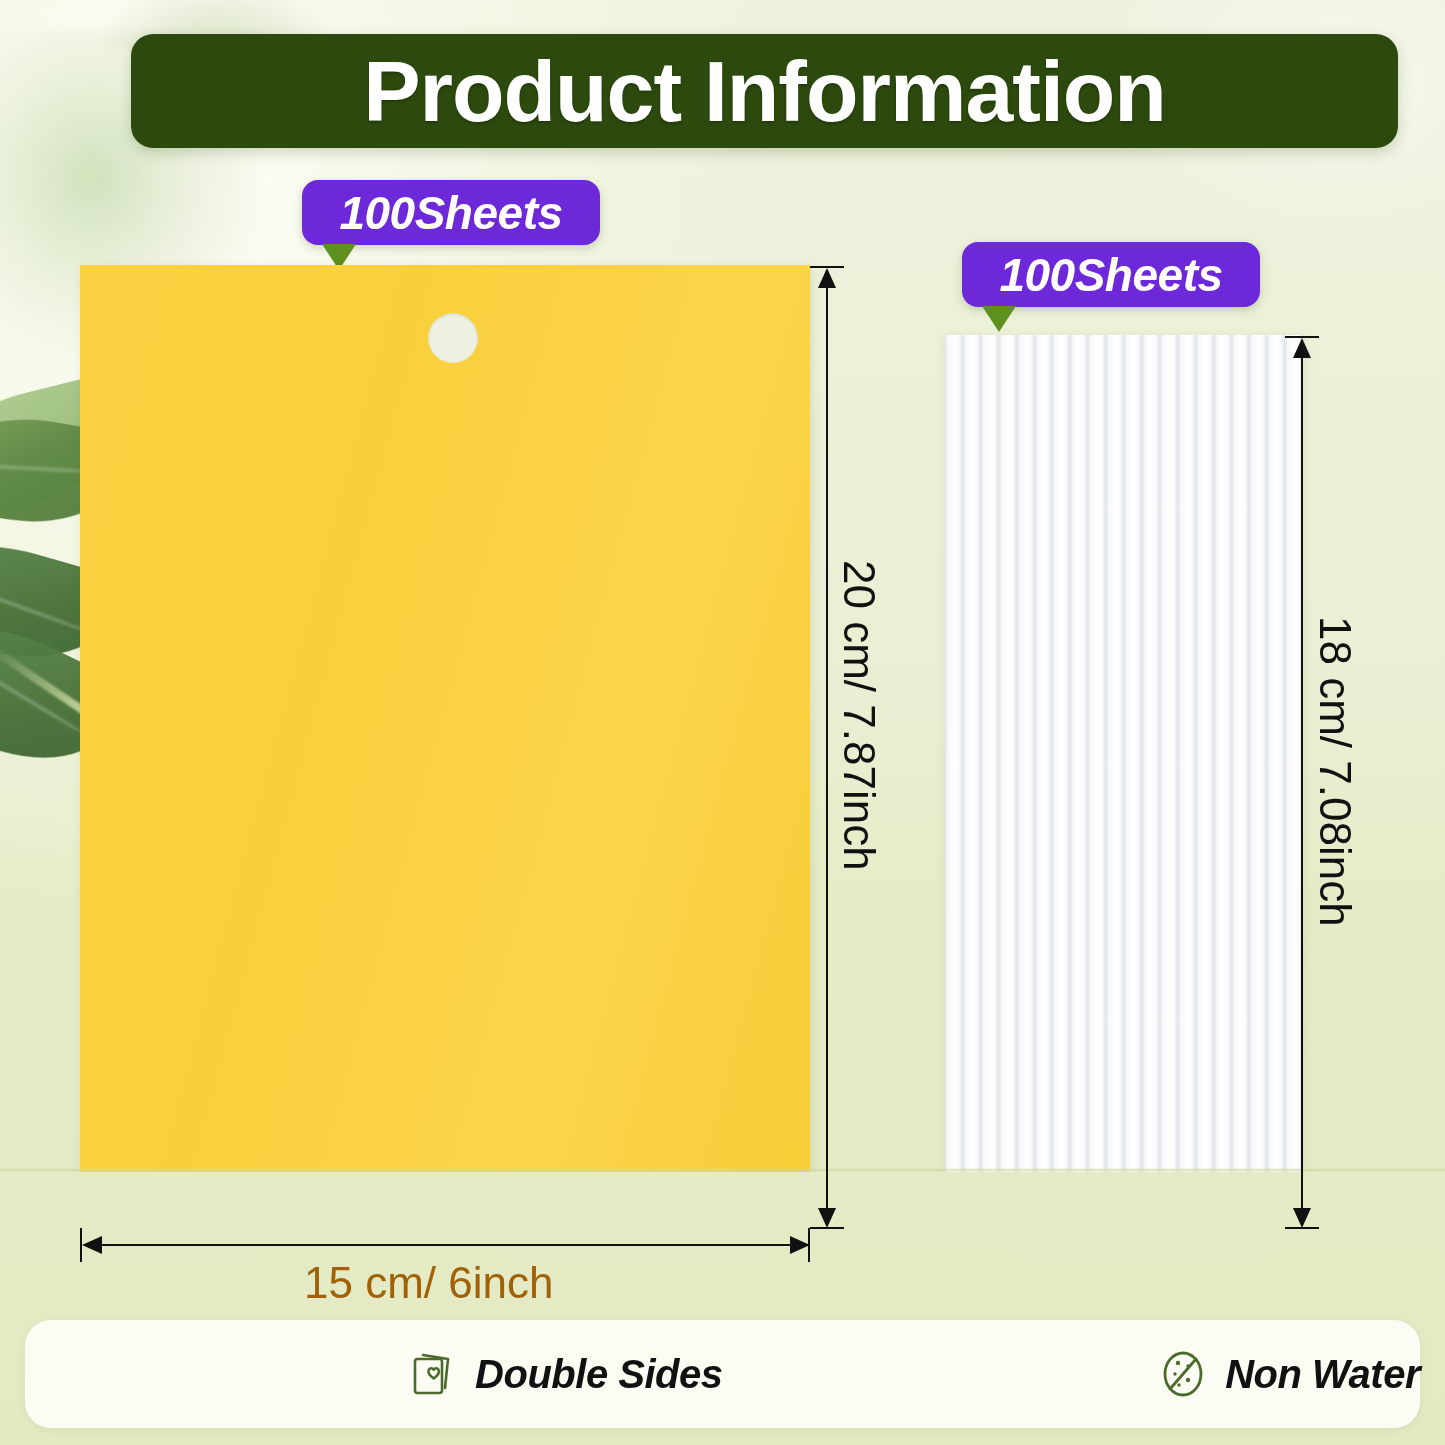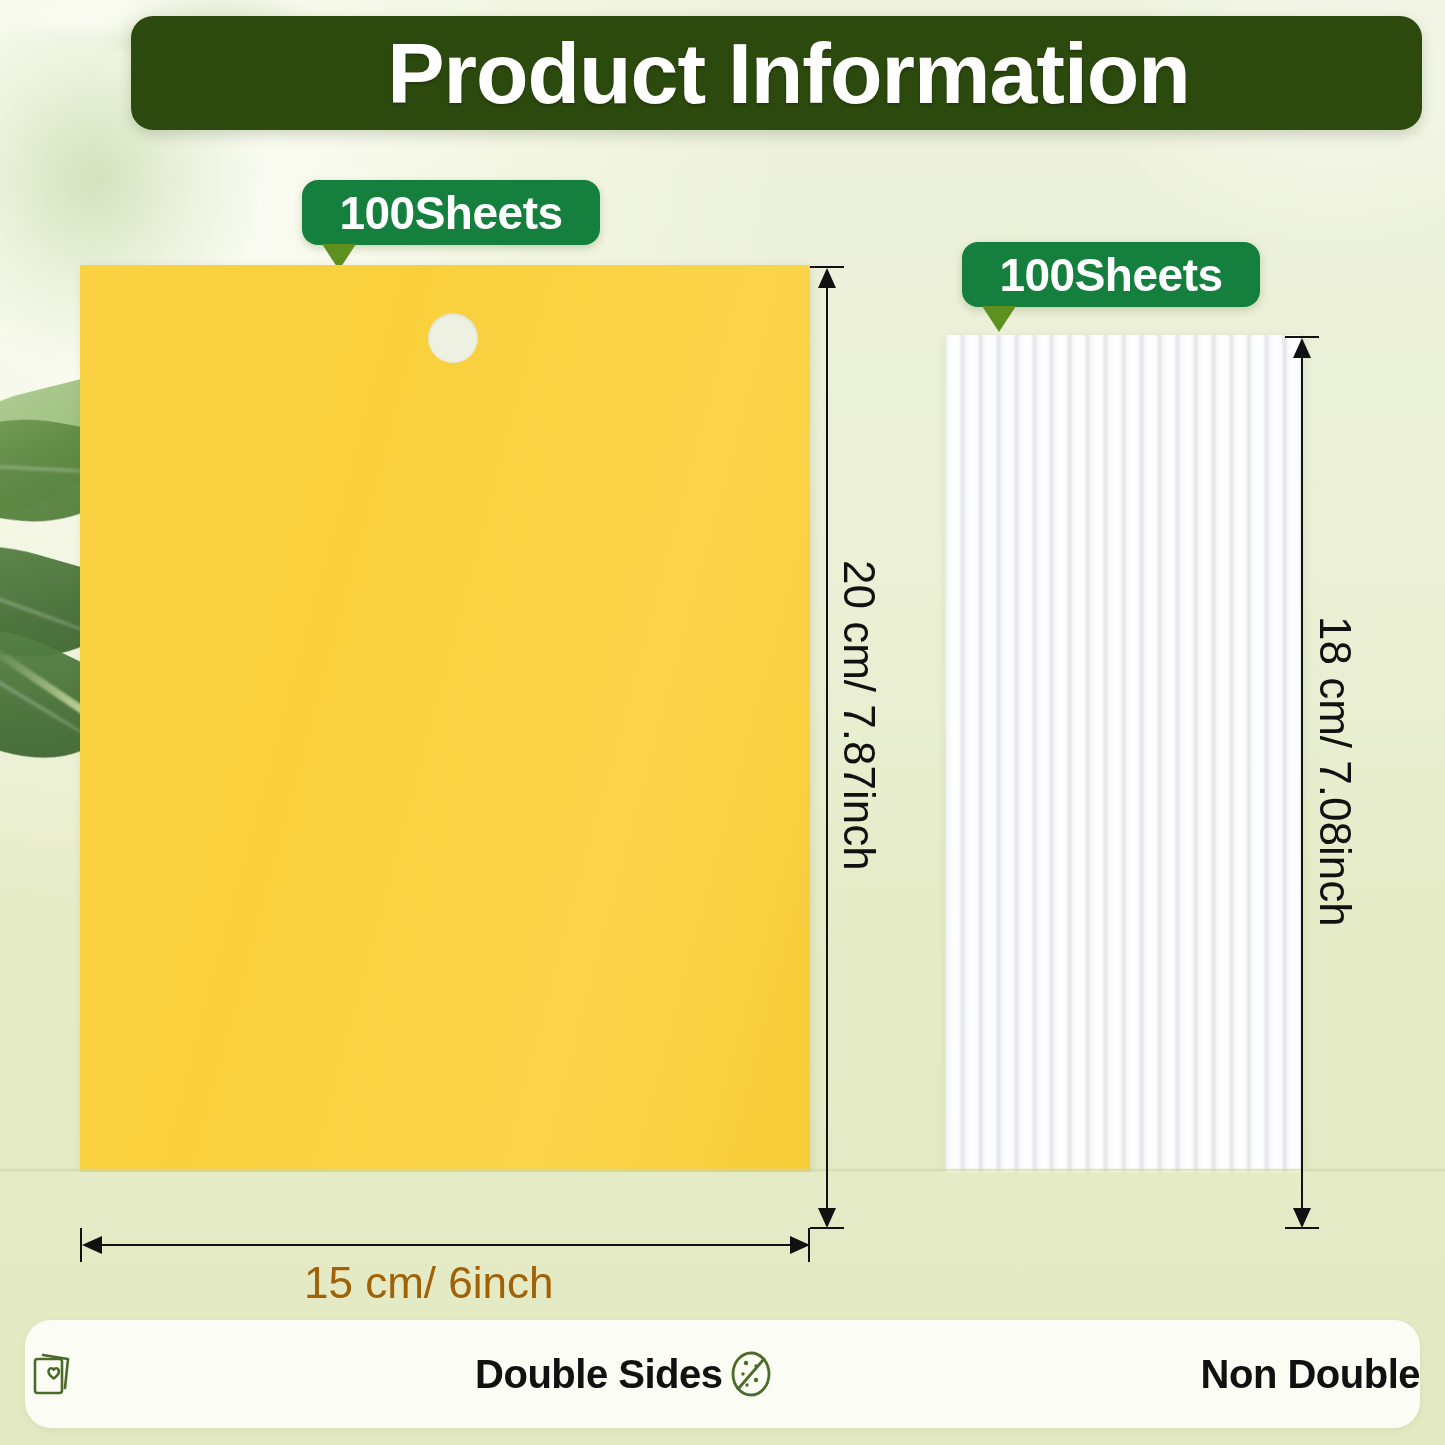--- a/index.html
+++ b/index.html
@@ -96,50 +96,50 @@
     left: -40px; top: 30px;
     width: 300px; height: 330px;
     background: radial-gradient(ellipse at 45% 45%, rgba(176,203,140,0.55) 0%, rgba(196,217,162,0.25) 45%, rgba(210,226,180,0) 75%);
     filter: blur(6px);
   }
 
   
   .title-banner {
     position: absolute;
     left: 131px;
-    top: 16px;
+    top: 34px;
     width: 1267px;
     height: 114px;
     background: #2c4a0d;
     border-radius: 22px;
     display: flex;
     align-items: center;
     justify-content: center;
     box-shadow: 0 5px 14px rgba(60,80,30,0.22);
-    padding-left: 24px;
   }
   .title-text {
     color: #ffffff;
     font-size: 86px;
     font-weight: bold;
     letter-spacing: -1px;
     line-height: 1;
     white-space: nowrap;
     text-shadow: 0 2px 3px rgba(0,0,0,0.25);
   }
 
   
   .badge {
     position: absolute;
-    background: #15803d;
+    background: #6d28d9;
     border-radius: 16px;
     display: flex;
     align-items: center;
     justify-content: center;
     box-shadow: 0 3px 8px rgba(70,100,30,0.25);
+    font-style: italic;
   }
   .badge-text {
     color: #ffffff;
     font-weight: bold;
     font-size: 46px;
     letter-spacing: -0.5px;
     white-space: nowrap;
     line-height: 1;
   }
   .badge-tail {
@@ -269,22 +269,23 @@
     background: #fbfcf4;
     border-radius: 26px;
     display: flex;
     align-items: center;
     box-shadow: 0 2px 7px rgba(140,150,110,0.13);
   }
   .feature {
     flex: 1 1 0;
     display: flex;
     align-items: center;
-    justify-content: space-between;
+    justify-content: flex-end;
     gap: 14px;
+    font-style: italic;
   }
   .feature-icon {
     width: 56px;
     height: 56px;
     flex: 0 0 auto;
     display: flex;
     align-items: center;
     justify-content: center;
   }
   .feature-label {
@@ -403,18 +404,18 @@
         <svg width="52" height="52" viewBox="0 0 52 52" fill="none" stroke="#4c6b2a" stroke-width="2.8" stroke-linecap="round">
           <ellipse cx="26" cy="26" rx="18" ry="21"></ellipse>
           <path d="M13 41 L39 11"></path>
           <circle cx="21" cy="15" r="2.2" fill="#4c6b2a" stroke="none"></circle>
           <circle cx="31" cy="18" r="1.7" fill="#4c6b2a" stroke="none"></circle>
           <circle cx="18" cy="26" r="1.7" fill="#4c6b2a" stroke="none"></circle>
           <circle cx="31" cy="32" r="2.2" fill="#4c6b2a" stroke="none"></circle>
           <circle cx="22" cy="37" r="1.7" fill="#4c6b2a" stroke="none"></circle>
         </svg>
       </span>
-      <span class="feature-label">Non Double</span>
+      <span class="feature-label">Non Water</span>
     </div>
 
   </div>
 
 </div>
 
 </body></html>

